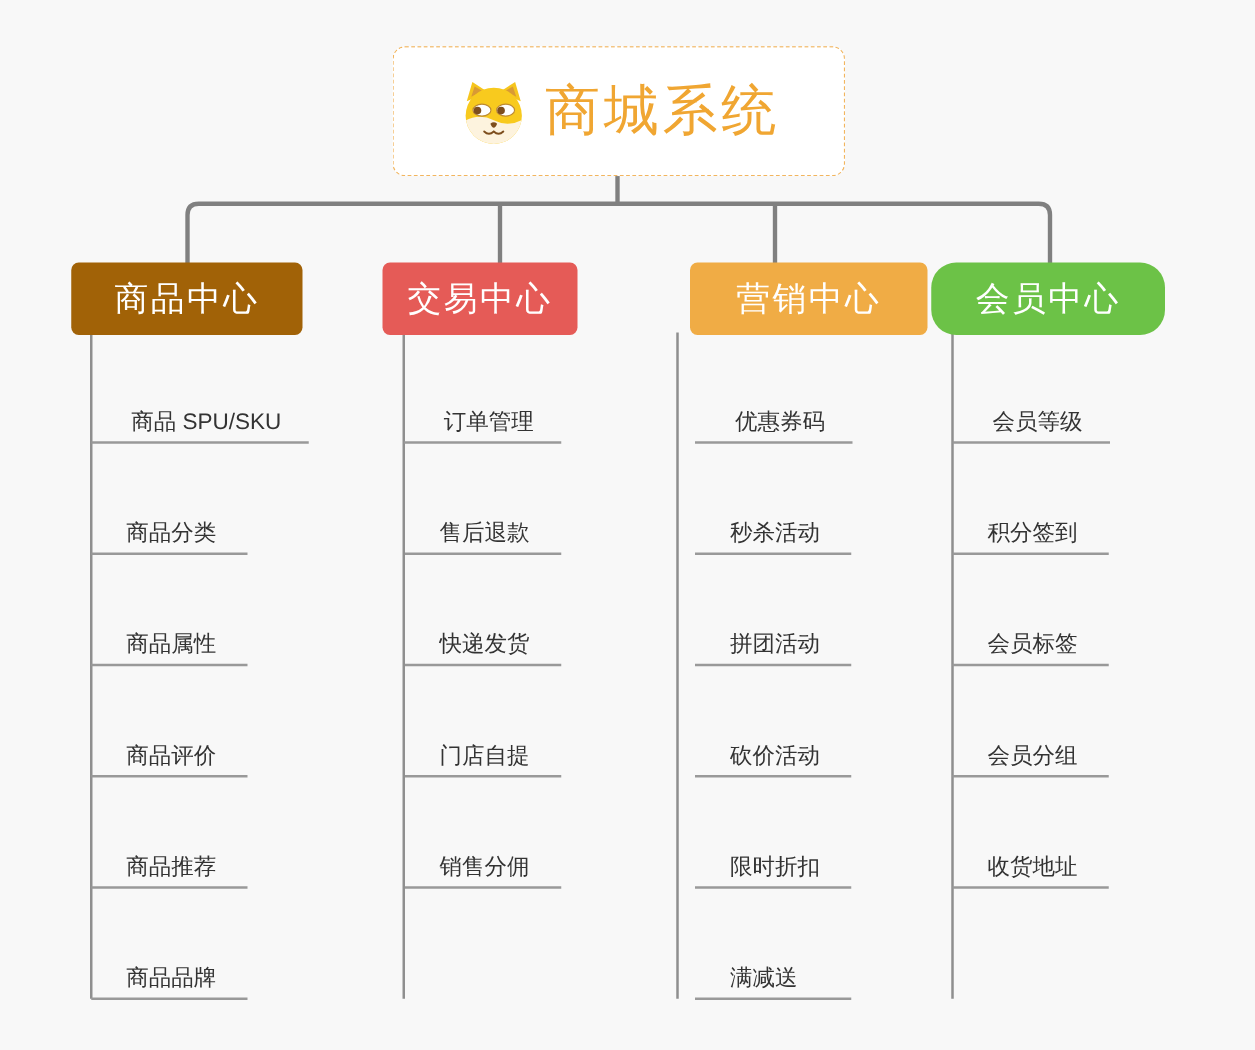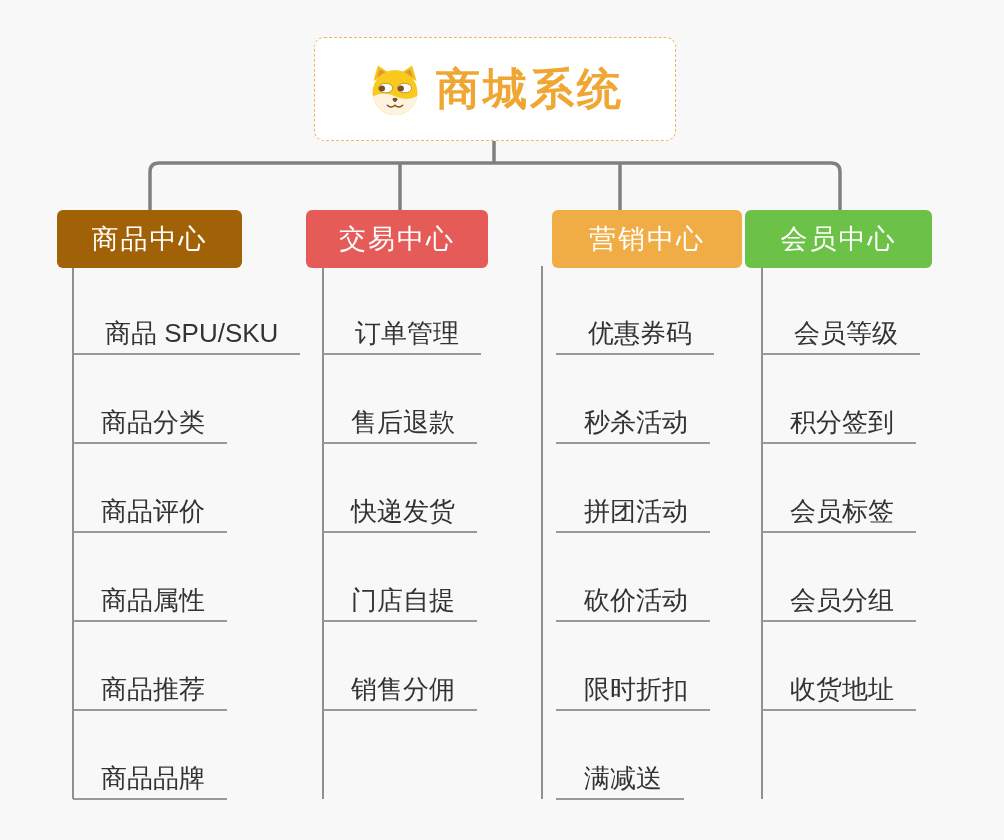--- a/index.html
+++ b/index.html
@@ -23,57 +23,57 @@
   .connectors .thin{
     stroke:var(--trunk,#8f8f8f);
     stroke-width:2;fill:none;
   }
   .root-node{
     position:absolute;left:314px;top:37px;width:362px;height:104px;
     background:var(--root-bg,#ffffff);
     border:1px dashed var(--root-border,#f2b55e);
     border-radius:10px;
     box-sizing:border-box;
-    display:flex;align-items:center;justify-content:center;gap:12px;font-weight:bold;
+    display:flex;align-items:center;justify-content:center;gap:12px;
   }
   .root-label{
     color:var(--root-text,#f0a632);
     font-size:44px;letter-spacing:3px;line-height:1;
     white-space:nowrap;
   }
   .branch{
     position:absolute;top:210px;height:58px;
     border-radius:6px;
     display:flex;align-items:center;justify-content:center;
     box-sizing:border-box;
   }
   .branch span{
     color:var(--branch-text,#ffffff);
     font-size:27px;letter-spacing:2px;line-height:1;white-space:nowrap;
   }
   .branch-0{left:57px;width:185px;}
-  .branch-1{left:306px;width:182px;}
+  .branch-1{left:306px;width:156px;}
   .branch-2{left:552px;width:190px;}
-  .branch-3{left:745px;width:187px;}
+  .branch-3{left:745px;width:187px;border-radius:20px;}
   .column{
     position:absolute;top:317px;
     display:flex;flex-direction:column;align-items:flex-start;
   }
   .col-0{left:73px;}
-  .col-1{left:323px;}
+  .col-1{left:323px;align-items:center;}
   .col-2{left:556px;}
   .col-3{left:762px;}
   .leaf{
     box-sizing:border-box;
     height:38px;width:max-content;min-width:125px;
     padding:0 22px 5px 32px;
     display:flex;align-items:flex-end;
     border-bottom:2px solid var(--underline,#999999);
     color:var(--leaf-text,#333333);
-    font-size:26px;line-height:1.1;white-space:nowrap;
+    font-size:18px;line-height:1.1;white-space:nowrap;
     cursor:default;
   }
   .leaf + .leaf{margin-top:51px;padding-left:28px;}
 </style>
 </head>
 <body>
 
 <div class="canvas">
 
   <svg class="connectors" viewBox="0 0 1004 840">
@@ -119,22 +119,22 @@
   <div class="branch branch-2" style="background: rgb(240, 172, 69);">
     <span>营销中心</span>
   </div>
   <div class="branch branch-3" style="background: rgb(108, 194, 71);">
     <span>会员中心</span>
   </div>
 
   <div class="column col-0">
     <div class="leaf">商品 SPU/SKU</div>
     <div class="leaf">商品分类</div>
+    <div class="leaf">商品属性</div>
     <div class="leaf">商品评价</div>
-    <div class="leaf">商品属性</div>
     <div class="leaf">商品推荐</div>
     <div class="leaf">商品品牌</div>
   </div>
 
   <div class="column col-1">
     <div class="leaf">订单管理</div>
     <div class="leaf">售后退款</div>
     <div class="leaf">快递发货</div>
     <div class="leaf">门店自提</div>
     <div class="leaf">销售分佣</div>

